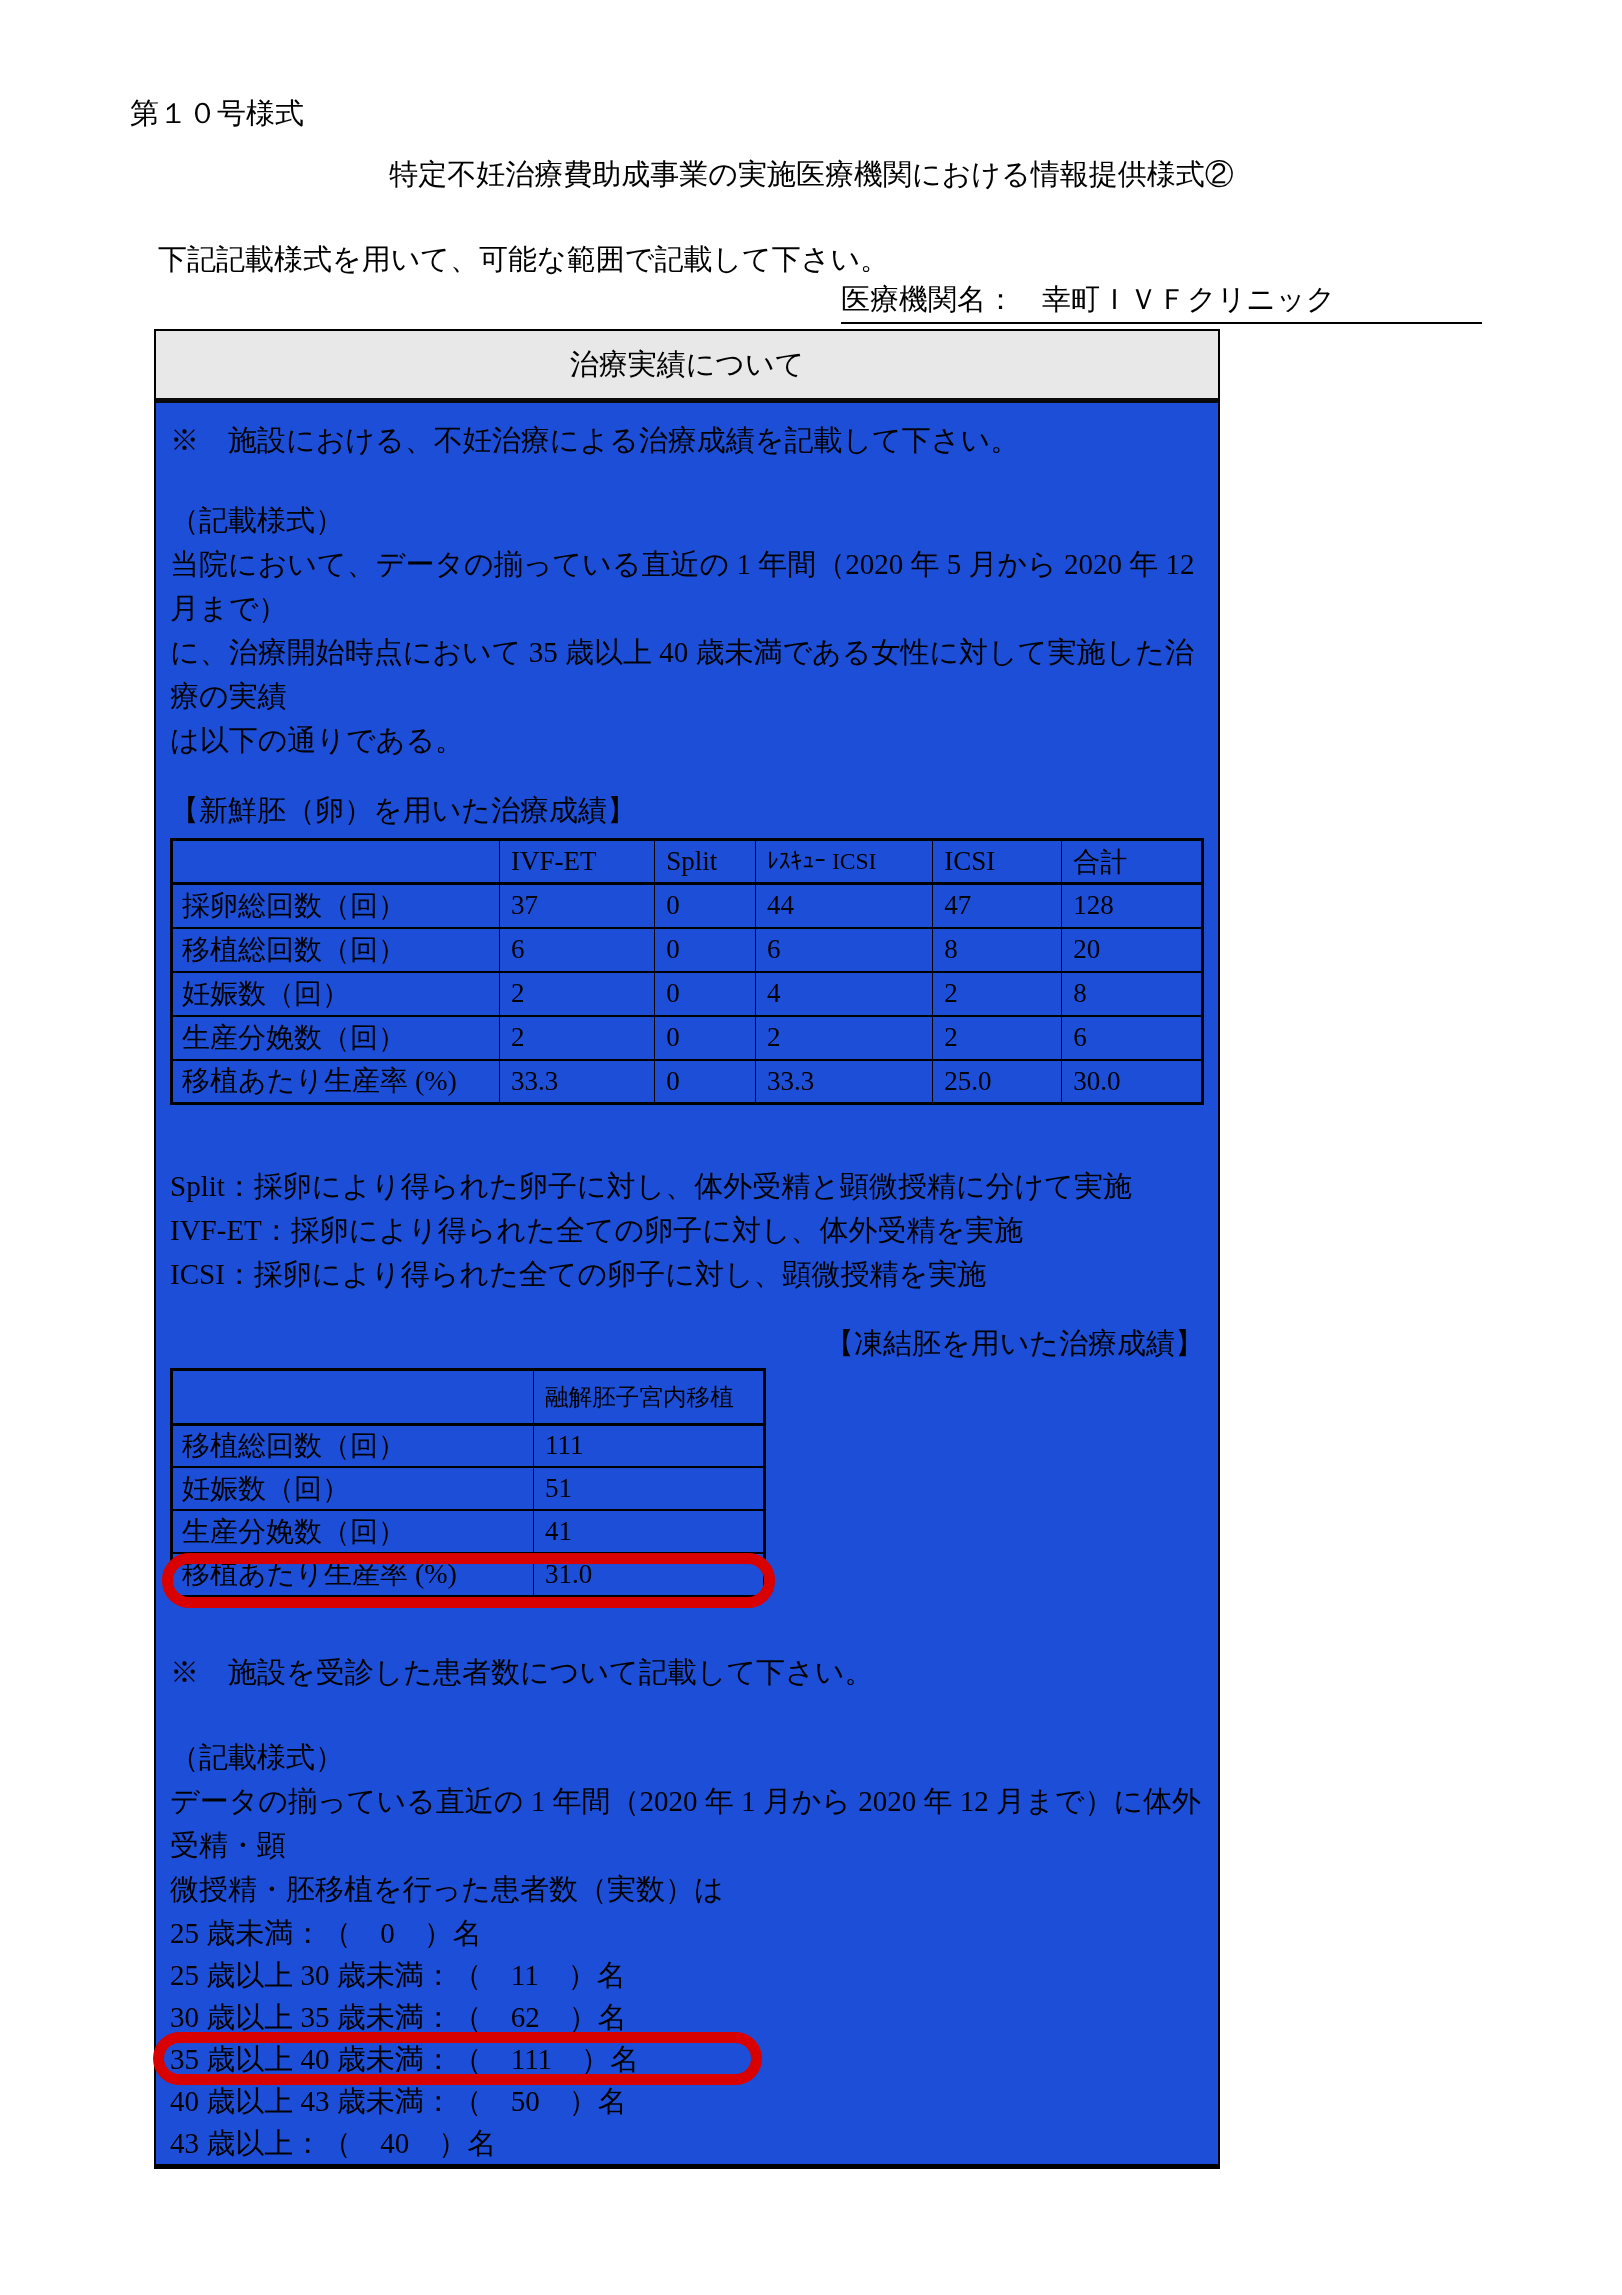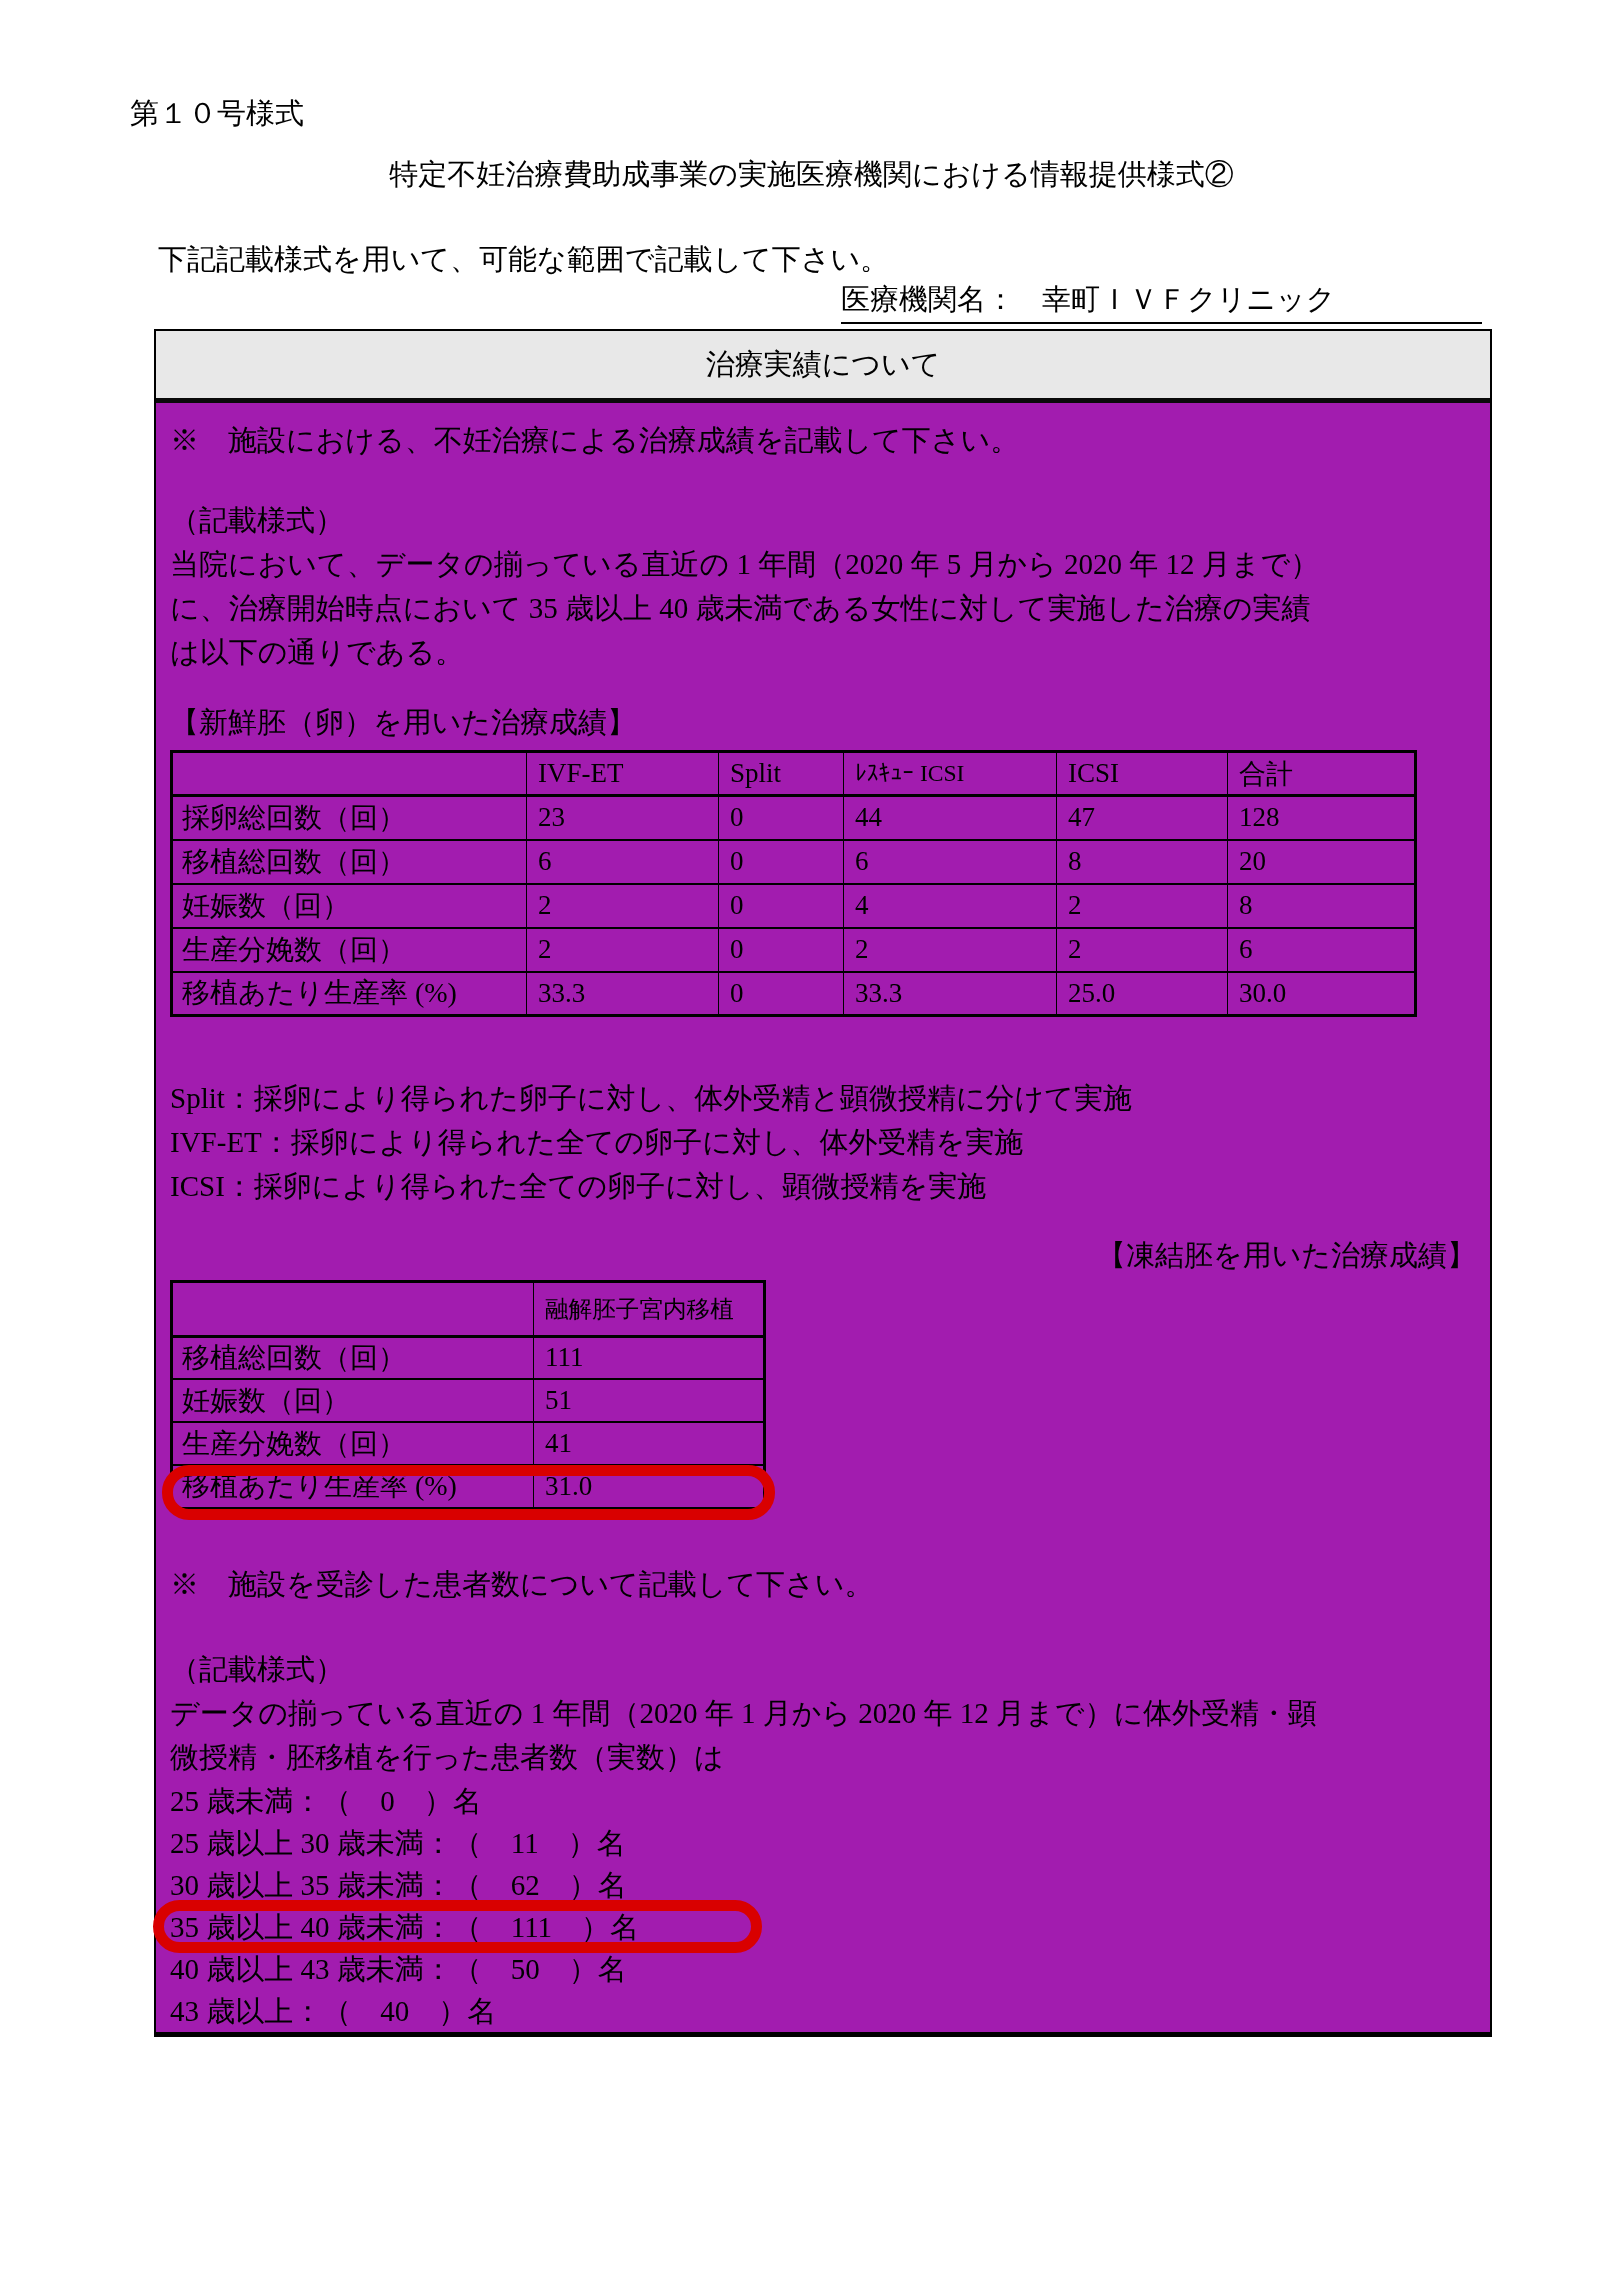--- a/index.html
+++ b/index.html
@@ -21,24 +21,24 @@
     width:641px;
     border-bottom:2.8px solid #000;
     padding-bottom:5.6px;
     line-height:35px;
     white-space:nowrap;
   }
   .clinic-line .name { margin-left:27px; }
 
   .main-box {
     margin:4.5px 0 0 154px;
-    width:1338px;
+    width:1066px;
     border:2.2px solid #000;
     border-bottom:5px solid #000;
-    background:#a21caf;
+    background:#1d4ed8;
   }
   .section-bar {
     background:#e8e8e8;
     text-align:center;
     line-height:67px;
     height:72px;
     border-bottom:5px solid #0a0a0a;
   }
   .section-bar.second {
     border-top:3.9px solid #0a0a0a;
@@ -150,21 +150,21 @@
                 <th>IVF-ET</th>
                 <th>Split</th>
                 <th>ﾚｽｷｭｰ ICSI</th>
                 <th>ICSI</th>
                 <th>合計</th>
               </tr>
             </thead>
             <tbody>
               <tr>
                 <td class="lbl">採卵総回数（回）</td>
-                <td>23</td>
+                <td>37</td>
                 <td>0</td>
                 <td>44</td>
                 <td>47</td>
                 <td>128</td>
               </tr>
               <tr>
                 <td class="lbl">移植総回数（回）</td>
                 <td>6</td>
                 <td>0</td>
                 <td>6</td>

